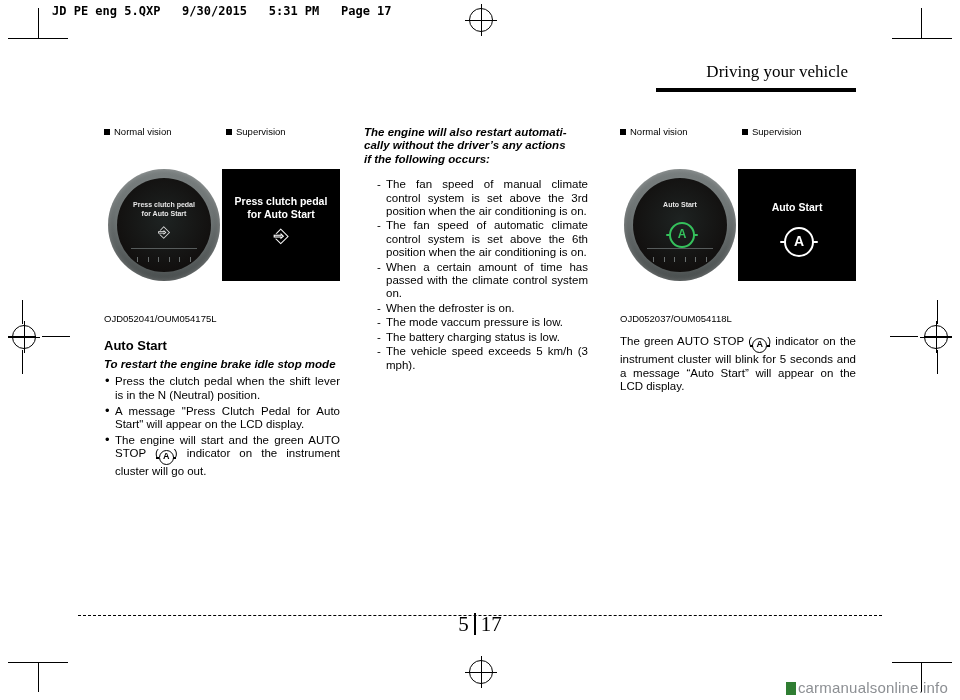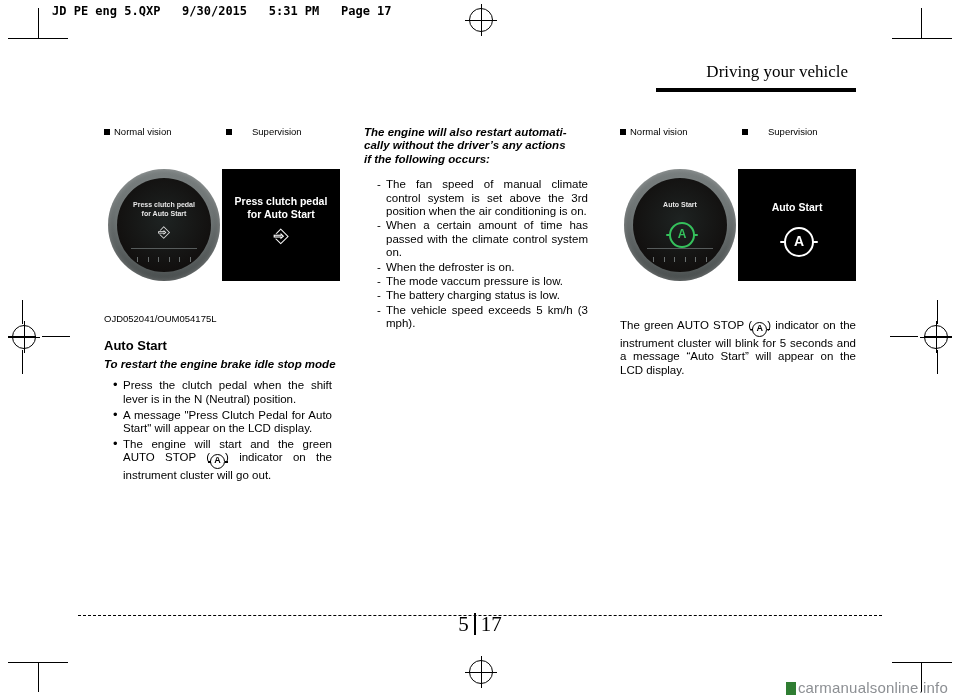--- a/index.html
+++ b/index.html
@@ -85,21 +85,21 @@
   .legendrow {
     display: flex;
     font-family: "Liberation Sans", sans-serif;
     font-size: 9.5px;
     color: #000;
     margin-bottom: 3px;
     height: 12px;
     align-items: center;
   }
   .legend-left { width: 122px; display: flex; align-items: center; }
-  .legend-right { display: flex; align-items: center; gap: 16px; }
+  .legend-right { display: flex; align-items: center; }
   .sq {
     width: 6px; height: 6px;
     background: #000;
     display: inline-block;
     margin-right: 4px;
   }
 
   .figbody {
     display: flex;
     width: 236px;
@@ -303,21 +303,21 @@
     margin: 14px 0 6px 0;
   }
   .subhead {
     font-family: "Liberation Sans", sans-serif;
     font-size: 11.5px;
     font-weight: bold;
     font-style: italic;
     margin: 0 0 4px 0;
     line-height: 13px;
   }
-  .bullets { margin: 8px; padding: 0; list-style: none; }
+  .bullets { margin: 0; padding: 0; list-style: none; }
   .bullets li {
     position: relative;
     padding-left: 11px;
     margin-bottom: 3px;
     text-align: justify;
     line-height: 13.2px;
   }
   .bullets li:before {
     content: "\2022";
     position: absolute;
@@ -518,20 +518,21 @@
   </div>
 
   <div class="col col2">
     <div class="intro-bold">
       <div>The engine will also restart automati-</div>
       <div>cally without the driver’s any actions</div>
       <div>if the following occurs:</div>
     </div>
     <ul class="dashlist">
       <li>The fan speed of manual climate control system is set above the 3rd position when the air conditioning is on.</li>
+      <li>The fan speed of automatic climate control system is set above the 6th position when the air conditioning is on.</li>
       <li>When a certain amount of time has passed with the climate control system on.</li>
       <li>When the defroster is on.</li>
       <li>The mode vaccum pressure is low.</li>
       <li>The battery charging status is low.</li>
       <li>The vehicle speed exceeds 5 km/h (3 mph).</li>
     </ul>
   </div>
 
   <div class="col col3">
 
@@ -568,20 +569,21 @@
           </div>
         </div>
         <div class="fig-right">
           <div class="lcd">
             <div class="lcd-text-single">Auto Start</div>
             <div class="lcd-a">A</div>
           </div>
         </div>
       </div>
 
+      <div class="figcaption">OJD052037/OUM054118L</div>
     </div>
 
     <div class="para"><span>The green AUTO STOP (</span><span class="sym">A</span><span>) indicator on the instrument cluster will blink for 5 seconds and a message “Auto Start” will appear on the LCD display.</span></div>
   </div>
 
   <div class="footer-rule"></div>
   <div class="pagenum">
     <span>5</span><span class="bar"></span><span>17</span>
   </div>
   <div class="watermark">

